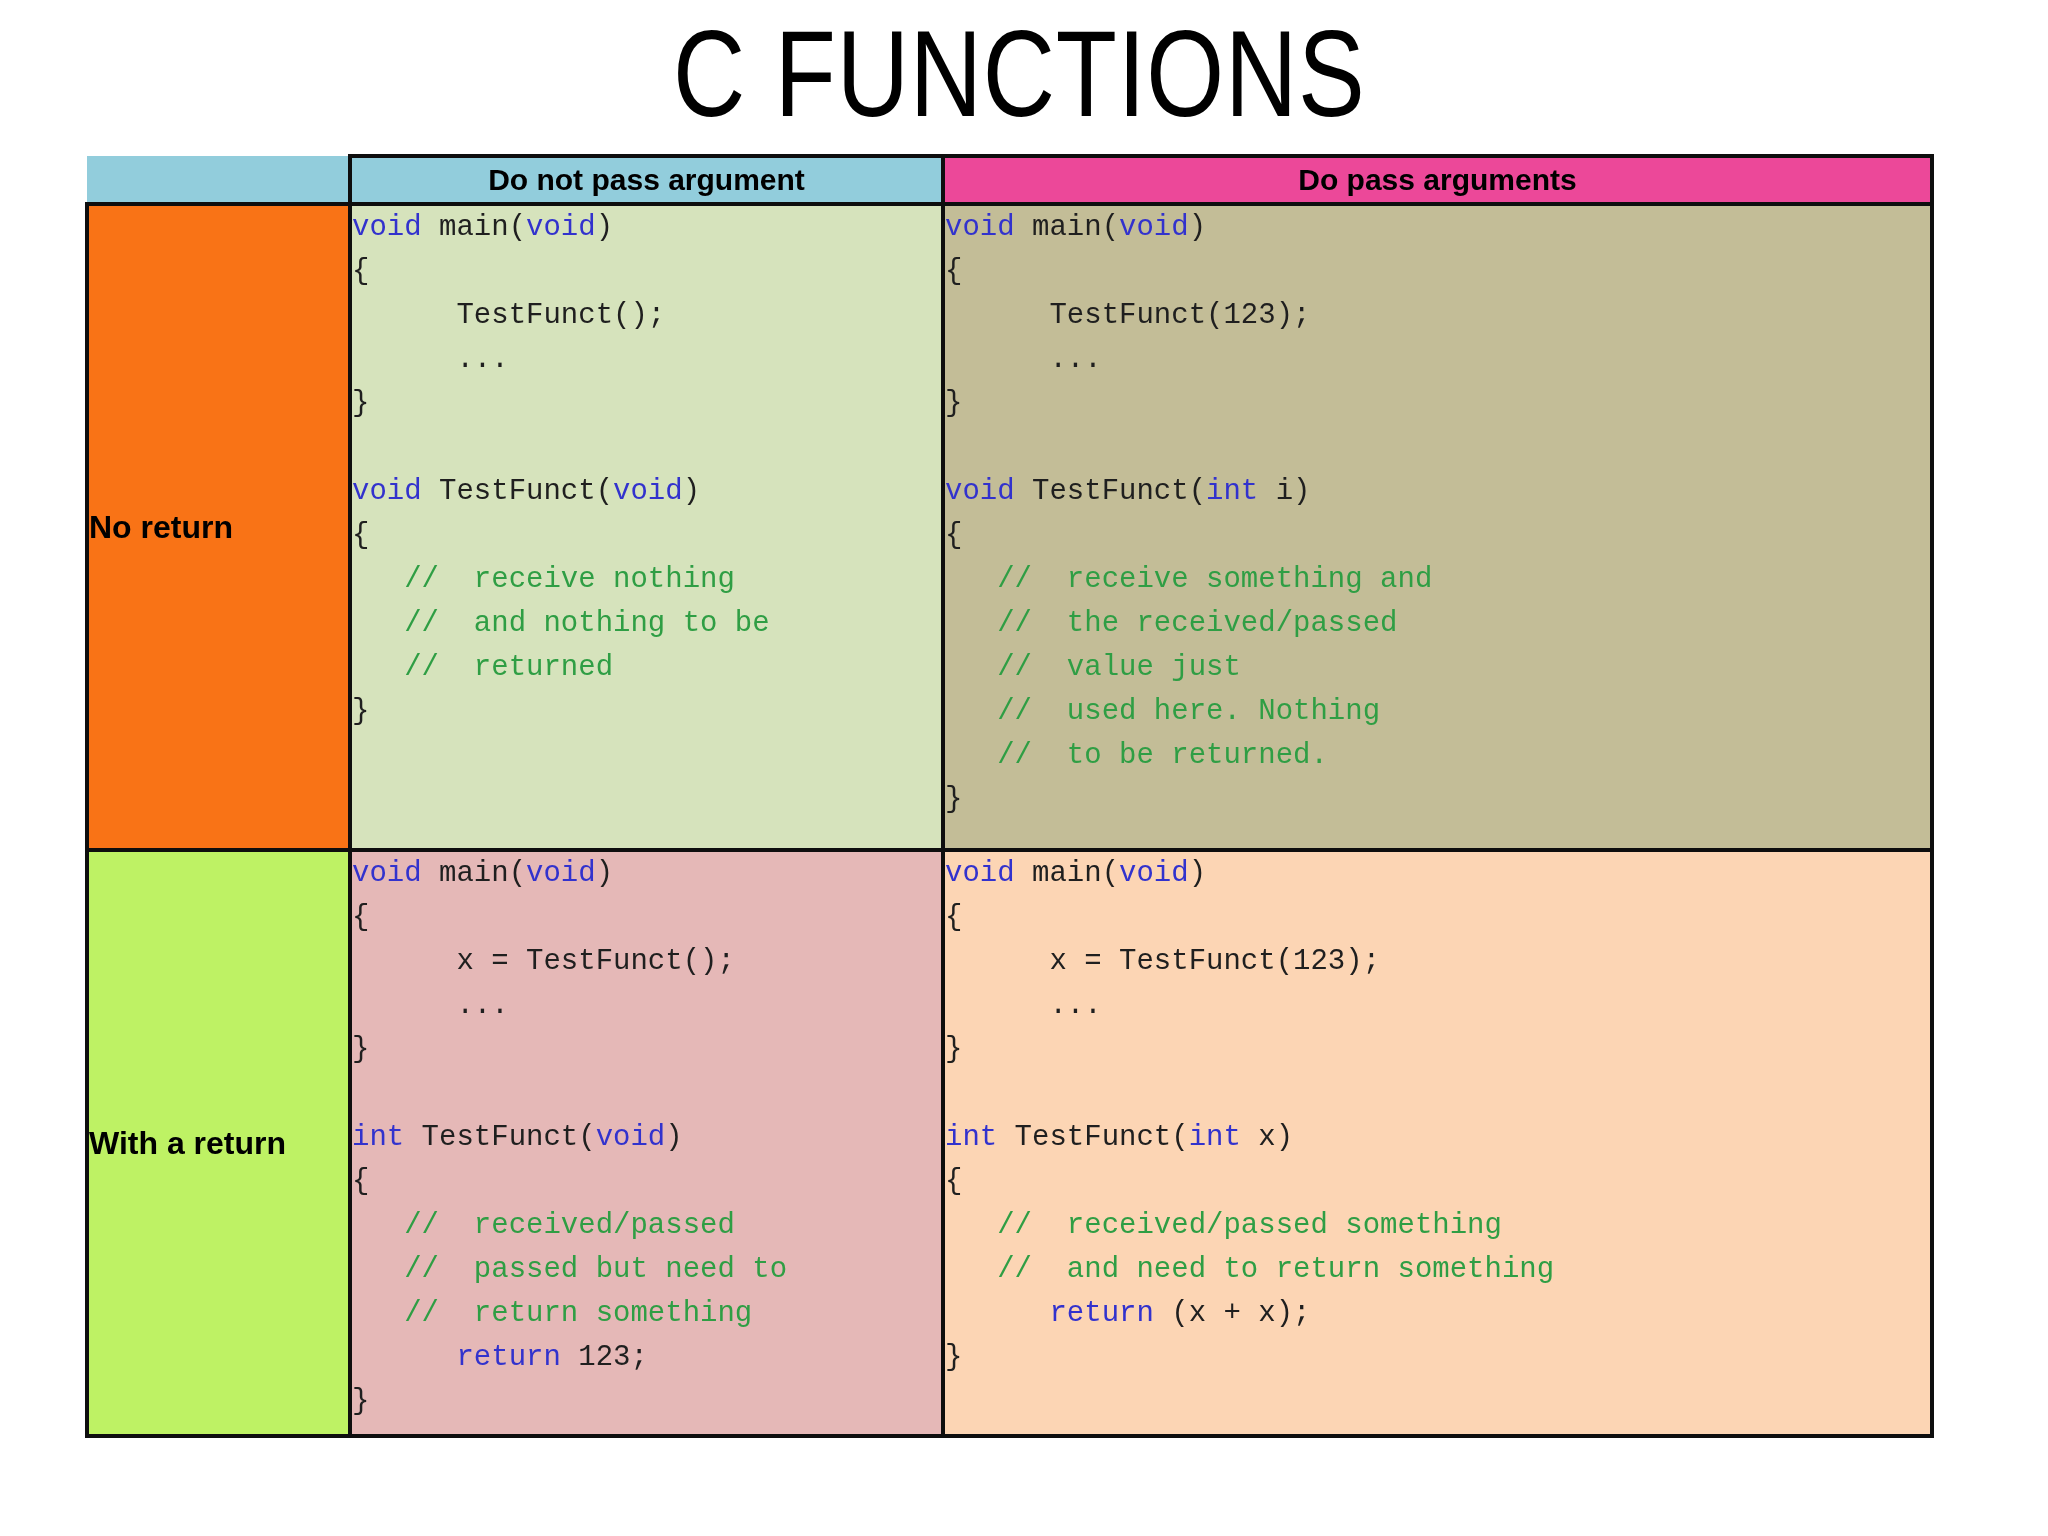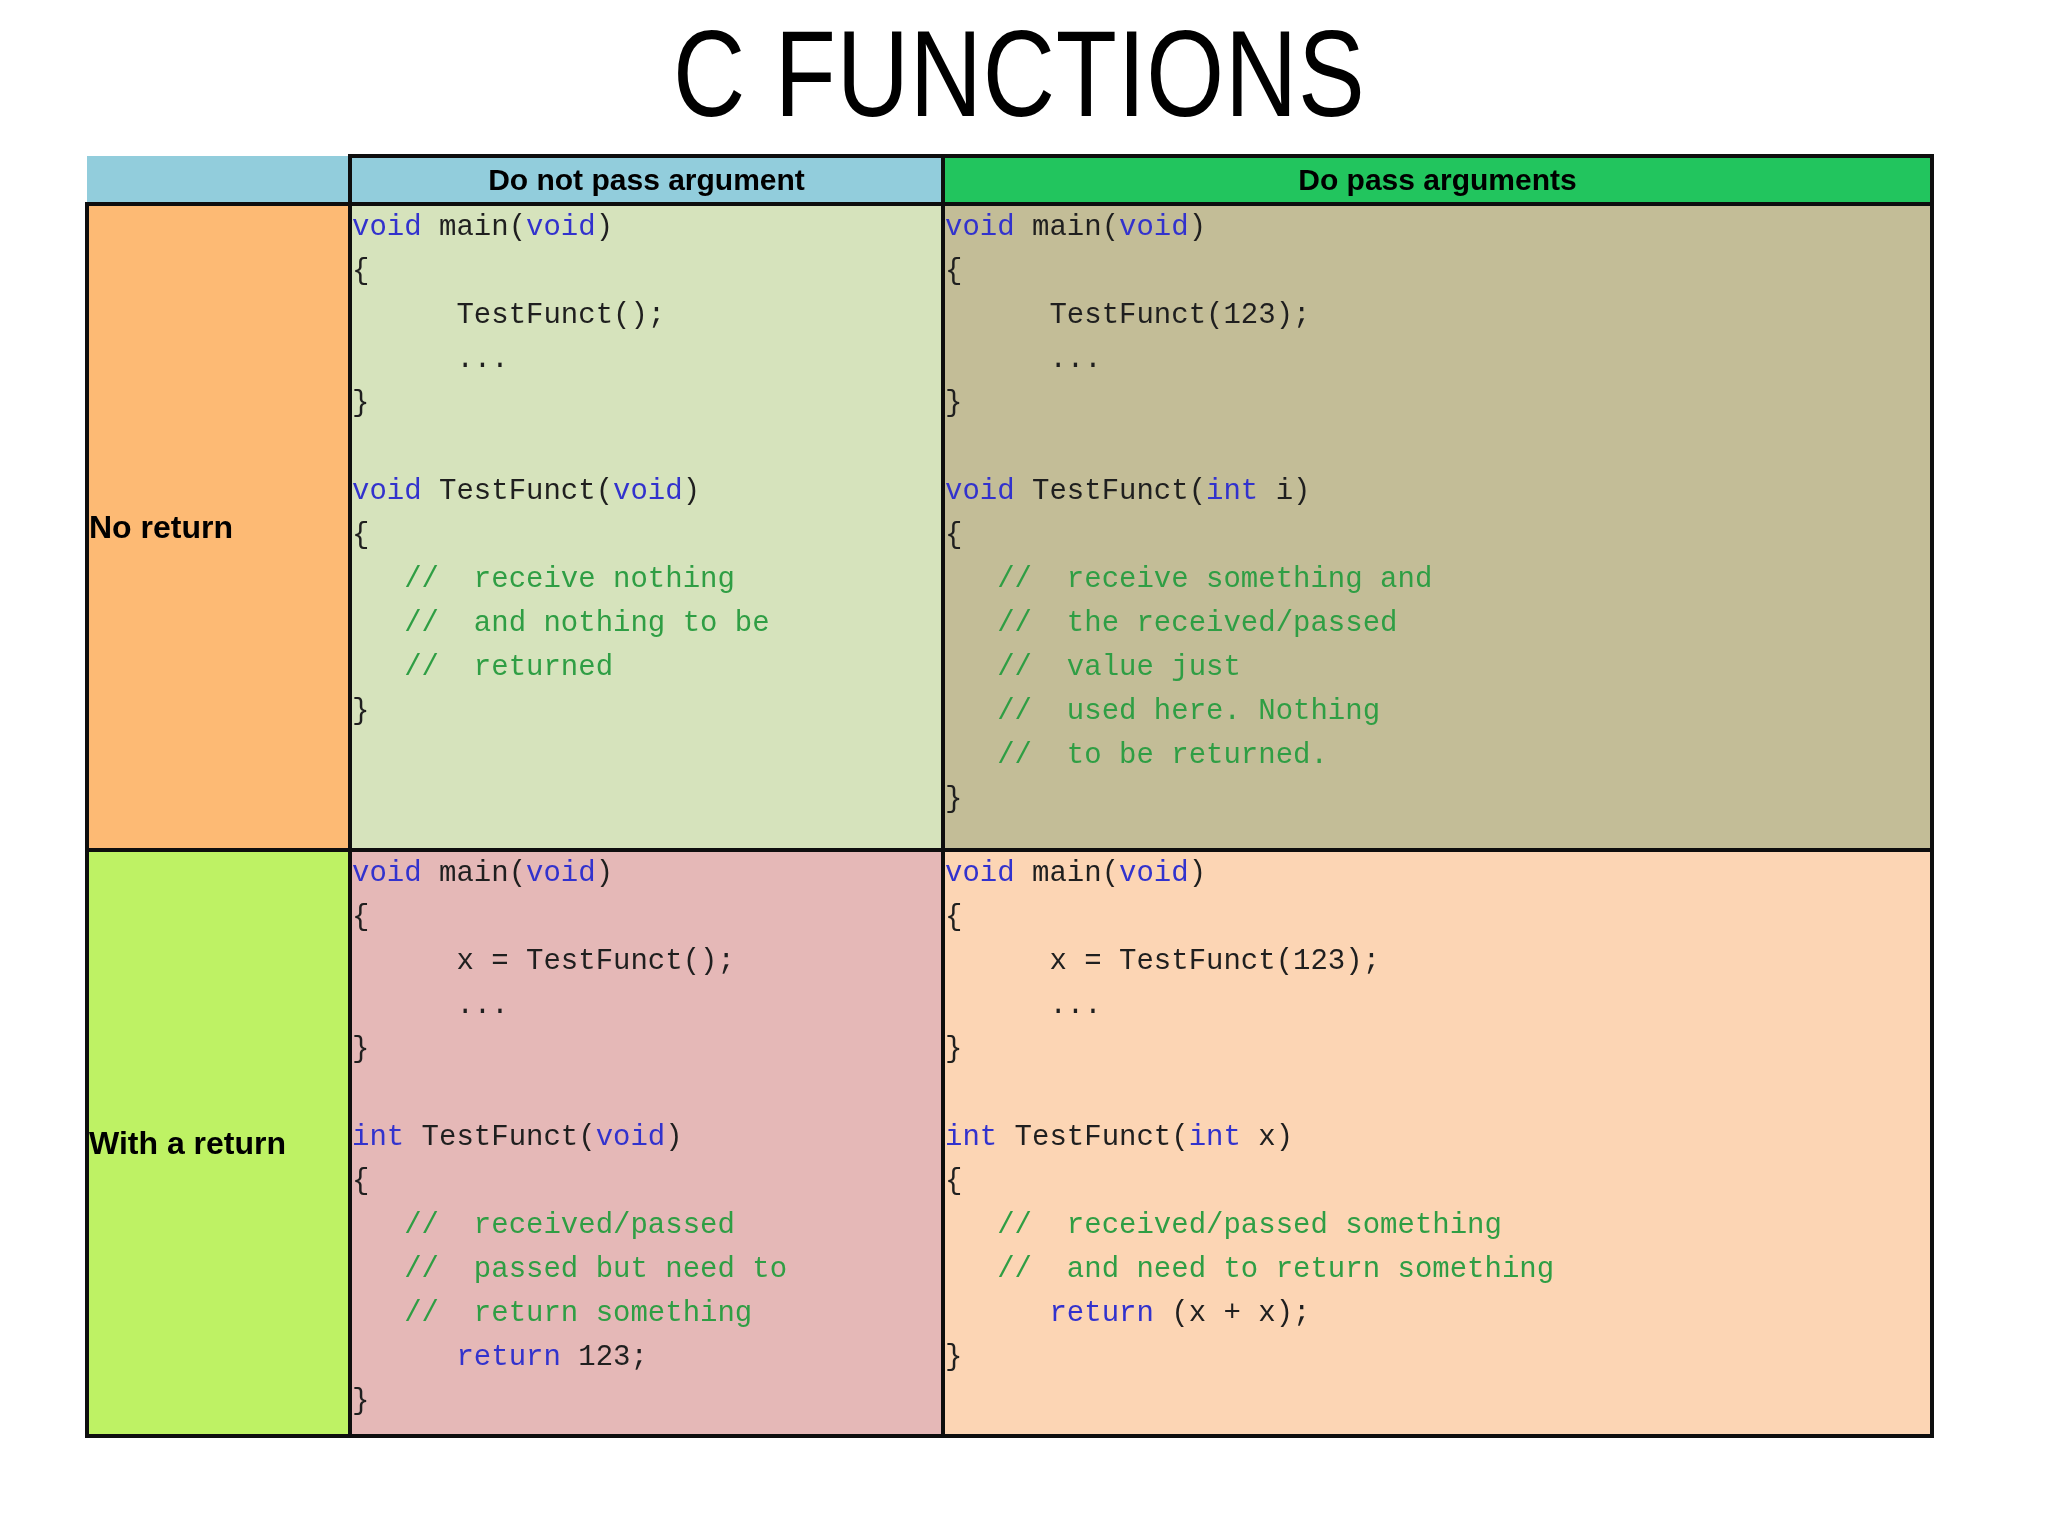--- a/index.html
+++ b/index.html
@@ -56,24 +56,24 @@
 <table class="grid">
   <colgroup>
     <col style="width:263px">
     <col style="width:593px">
     <col style="width:989px">
   </colgroup>
   <tbody>
       <tr style="height:48px">
     <td class="corner" style="background: rgb(146, 205, 220);"></td>
     <td class="bordered colhdr" style="background: rgb(146, 205, 220);">Do not pass argument</td>
-    <td class="bordered colhdr" style="background: #22c55e;">Do pass arguments</td>
+    <td class="bordered colhdr" style="background: #ec4899;">Do pass arguments</td>
   </tr>
   <tr style="height:646px">
-    <td class="bordered rowhdr" style="background: #fdba74;">No return</td>
+    <td class="bordered rowhdr" style="background: #f97316;">No return</td>
     <td class="bordered code" style="background: rgb(214, 227, 188);">
           <div class="code-line"><span class="k">void</span><span class="p"> main(</span><span class="k">void</span><span class="p">)</span></div>
           <div class="code-line"><span class="p">{</span></div>
           <div class="code-line"><span class="p">      TestFunct();</span></div>
           <div class="code-line"><span class="p">      ...</span></div>
           <div class="code-line"><span class="p">}</span></div>
           <div class="code-line">&nbsp;</div>
           <div class="code-line"><span class="k">void</span><span class="p"> TestFunct(</span><span class="k">void</span><span class="p">)</span></div>
           <div class="code-line"><span class="p">{</span></div>
           <div class="code-line"><span class="c">   //  receive nothing</span></div>

